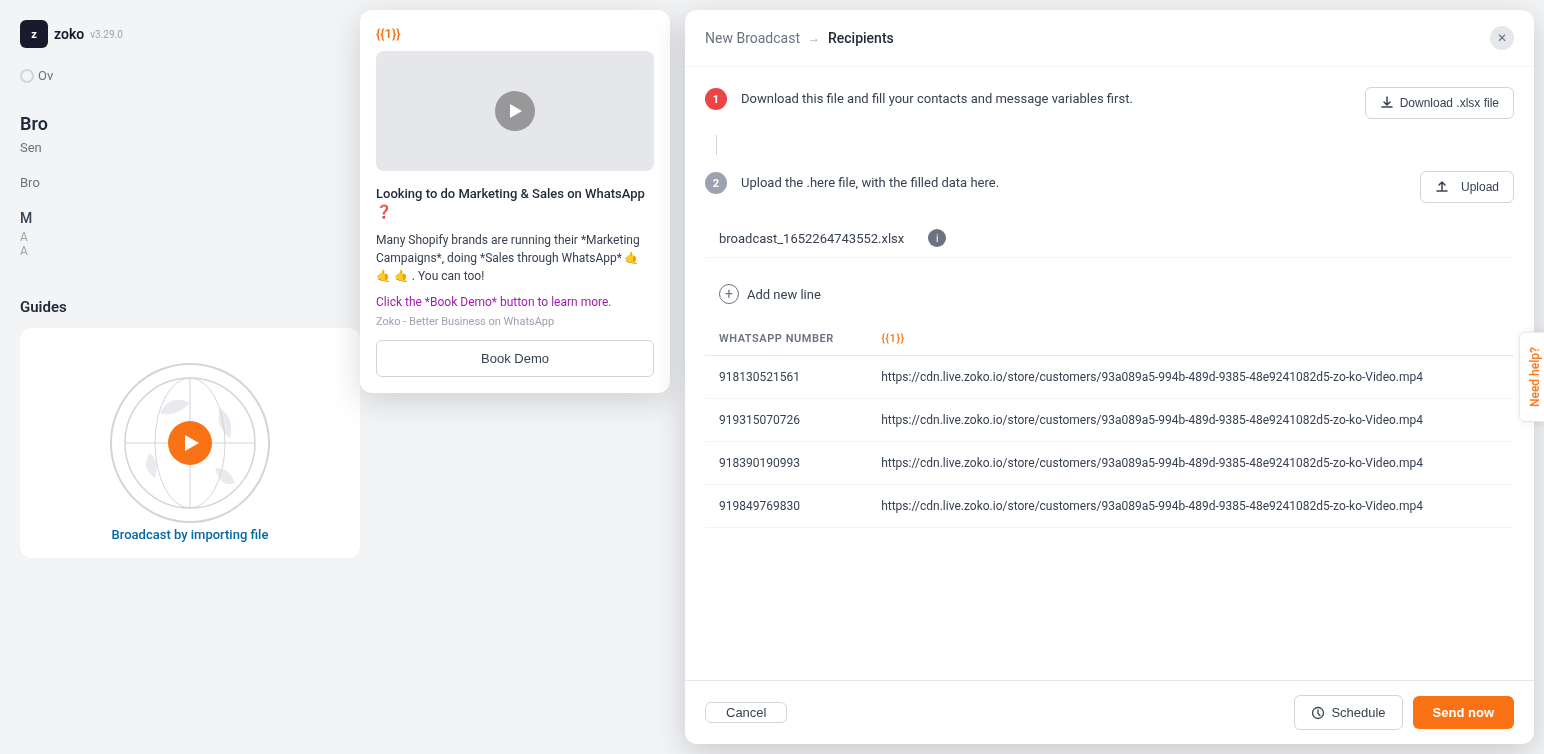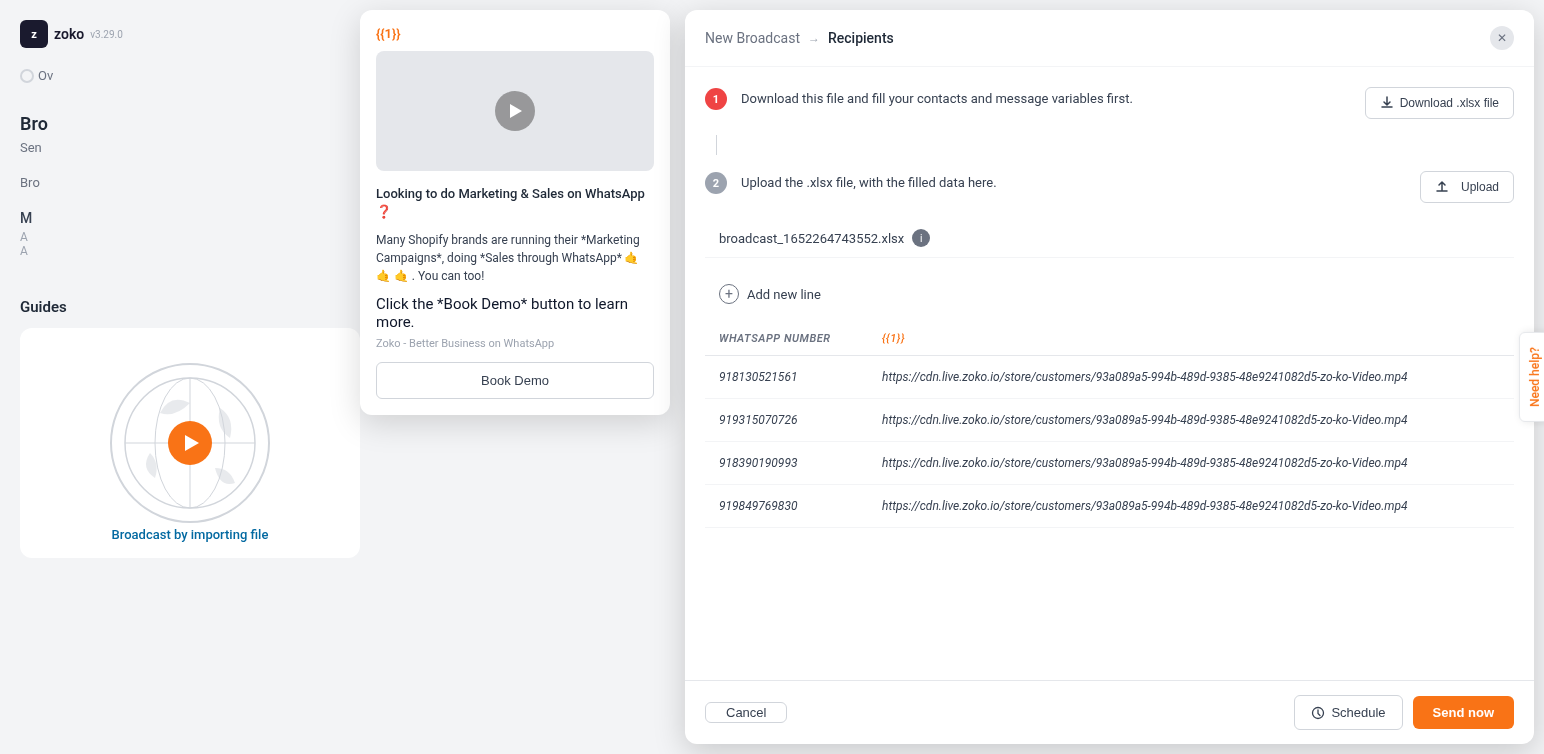--- a/index.html
+++ b/index.html
@@ -155,22 +155,22 @@
     }
 
     .promo-body {
       font-size: 12px;
       color: #374151;
       line-height: 1.5;
       margin-bottom: 10px;
     }
 
     .promo-cta-text {
-      font-size: 15px;
-      color: #0f172a;
+      font-size: 12px;
+      color: #a21caf;
       margin-bottom: 6px;
     }
 
     .promo-source {
       font-size: 11px;
       color: #9ca3af;
       margin-bottom: 12px;
     }
 
     .promo-btn {
@@ -303,21 +303,21 @@
       height: 20px;
       background: #d1d5db;
       margin-left: 11px;
       margin-bottom: 16px;
     }
 
     
     .filename-row {
       display: flex;
       align-items: center;
-      gap: 8px;
+      gap: 24px;
       margin-bottom: 16px;
       padding: 10px 14px;
       border-bottom: 1px solid #f3f4f6;
     }
 
     .filename-text {
       font-size: 13px;
       color: #374151;
     }
 
@@ -328,21 +328,20 @@
       display: flex; align-items: center; justify-content: center;
       font-size: 10px;
       color: white;
       cursor: pointer;
     }
 
     
     .data-table {
       width: 100%;
       border-collapse: collapse;
-      font-style: italic;
     }
 
     .data-table th {
       text-align: left;
       padding: 10px 14px;
       font-size: 11px;
       font-weight: 600;
       color: #6b7280;
       letter-spacing: 0.05em;
       text-transform: uppercase;
@@ -549,21 +548,21 @@
         </button>
       </div>
     </div>
 
     <div class="connector-line"></div>
 
     <div class="step-row">
       <div class="step-badge step-badge-gray">
         <span>2</span>
       </div>
-      <div class="step-text">Upload the .xlsx file, with the filled data here.</div>
+      <div class="step-text">Upload the .here file, with the filled data here.</div>
       <div class="step-action">
         <button class="btn-upload">
           <svg width="14" height="14" viewBox="0 0 14 14" fill="none">
             <path d="M2 11h10M7 2v8M4 5l3-3 3 3" stroke="#374151" stroke-width="1.5" stroke-linecap="round"></path>
           </svg>
           <span>Upload</span>
         </button>
       </div>
     </div>
 

